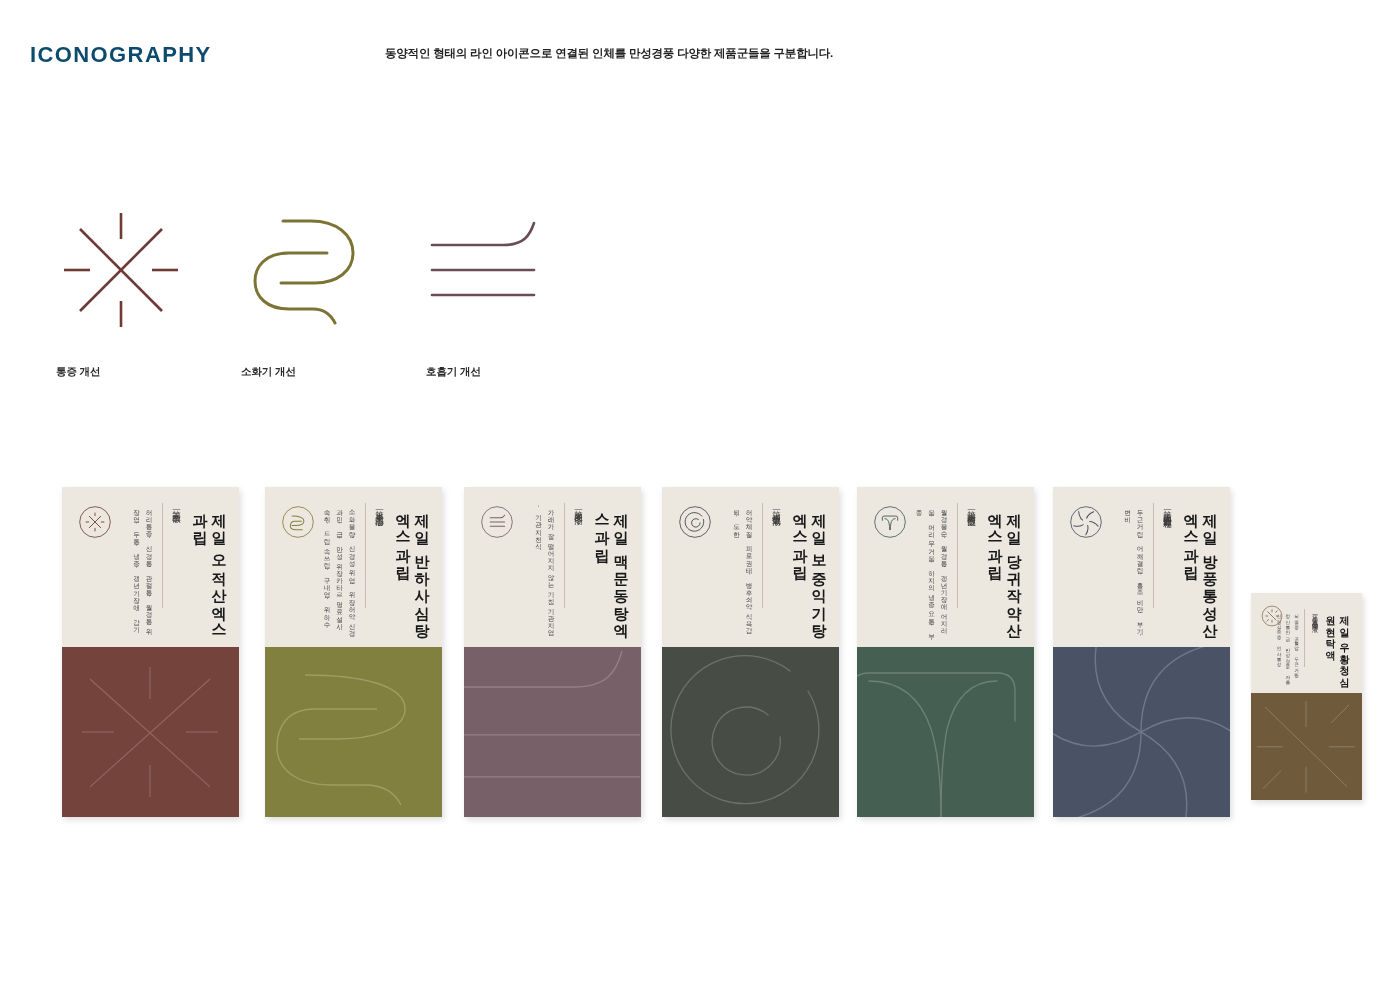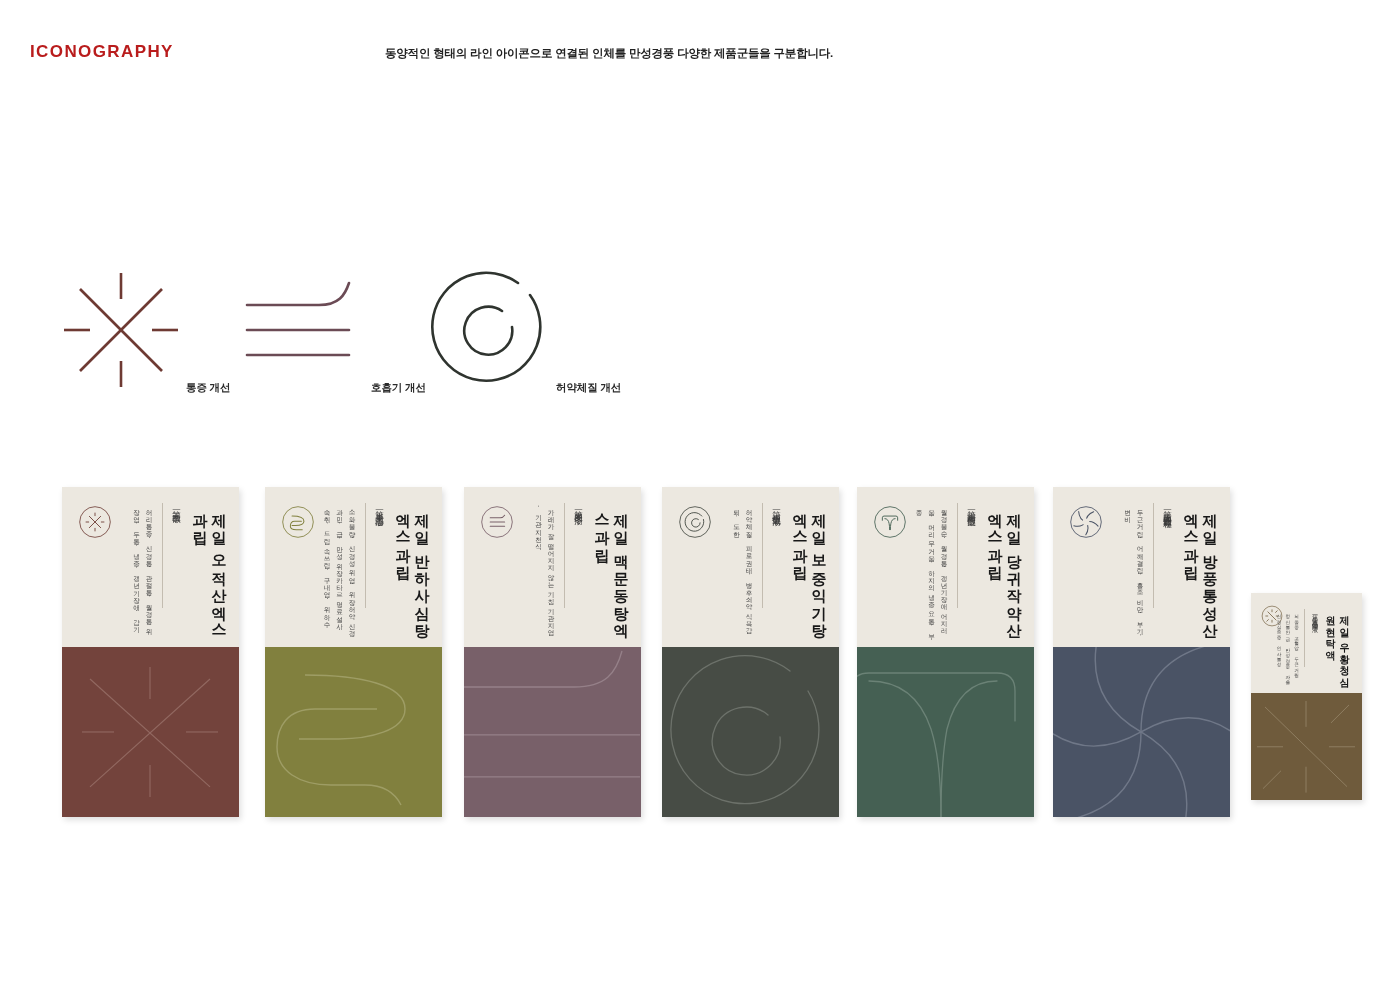--- a/index.html
+++ b/index.html
@@ -8,37 +8,37 @@
     background:#ffffff;
     font-family:"Liberation Sans","DejaVu Sans",sans-serif;
     overflow:hidden;
     position:relative;
   }
 
   
   #header{position:absolute;left:0;top:0;width:1400px;height:100px;}
   #brand-title{
     position:absolute;left:30px;top:42px;
-    font-size:17px;font-weight:bold;letter-spacing:1.4px;
-    color:#b91c1c;
+    font-size:22px;font-weight:bold;letter-spacing:1.4px;
+    color:#0c4a6e;
   }
   #header-desc{
     position:absolute;left:385px;top:46px;
     font-size:11.5px;font-weight:bold;color:#222;
     letter-spacing:-0.2px;
   }
 
   
   #icon-row{
     position:absolute;left:0;top:205px;width:1400px;height:190px;
     display:flex;
   }
   .icon-cell{
     flex:0 0 185px;
-    display:flex;flex-direction:row;align-items:flex-end;
+    display:flex;flex-direction:column;align-items:flex-start;
   }
   .icon-cell:first-child{margin-left:56px;}
   .icon-art{width:130px;height:130px;}
   .icon-label{
     margin-top:30px;
     font-size:10.5px;font-weight:bold;color:#2b2b2b;
     letter-spacing:-0.1px;white-space:nowrap;
   }
 
   
@@ -125,41 +125,39 @@
         <line x1="65" y1="96" x2="65" y2="122"></line>
         <line x1="8" y1="65" x2="34" y2="65"></line>
         <line x1="96" y1="65" x2="122" y2="65"></line>
         <line x1="24" y1="24" x2="106" y2="106"></line>
         <line x1="106" y1="24" x2="24" y2="106"></line>
       </g>
     </svg>
     <div class="icon-label">통증 개선</div>
   </div>
 
+  <div class="icon-cell">
+    <svg class="icon-art" viewBox="0 0 130 130">
+      <path d="M42 16 C62 16 62 16 70 16 C96 16 112 30 112 48 C112 66 96 78 74 78 L40 78" fill="none" stroke="#7c7434" stroke-width="3" stroke-linecap="round"></path>
+      <path d="M86 48 L48 48 C24 48 14 62 14 76 C14 92 26 104 48 104 L72 104 C84 104 90 110 94 118" fill="none" stroke="#7c7434" stroke-width="3" stroke-linecap="round"></path>
+    </svg>
+    <div class="icon-label">소화기 개선</div>
+  </div>
 
   <div class="icon-cell">
     <svg class="icon-art" viewBox="0 0 130 130">
       <g stroke="#6b4b55" stroke-width="2.6" fill="none" stroke-linecap="round">
         <path d="M6 40 L78 40 C98 40 104 30 108 18"></path>
         <line x1="6" y1="65" x2="108" y2="65"></line>
         <line x1="6" y1="90" x2="108" y2="90"></line>
       </g>
     </svg>
     <div class="icon-label">호흡기 개선</div>
   </div>
 
-  <div class="icon-cell">
-    <svg class="icon-art" viewBox="0 0 130 130">
-      <g stroke="#2f342f" stroke-width="2.6" fill="none" stroke-linecap="round">
-        <path d="M92 18 A54 54 0 1 0 104 30"></path>
-        <path d="M76 46 A24 24 0 1 0 86 62"></path>
-      </g>
-    </svg>
-    <div class="icon-label">허약체질 개선</div>
-  </div>
 
 
 
 </div>
 
 <div id="package-row">
 
   <div class="package" style="left:62px;">
     <div class="pkg-top">
       <svg class="pkg-badge" viewBox="0 0 40 40">

